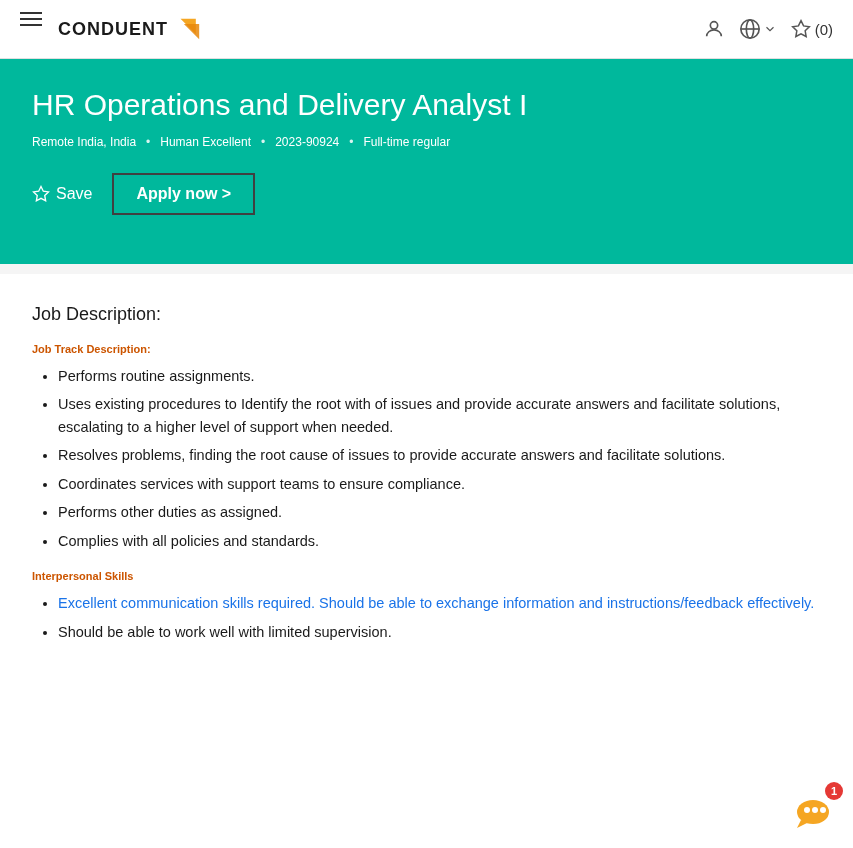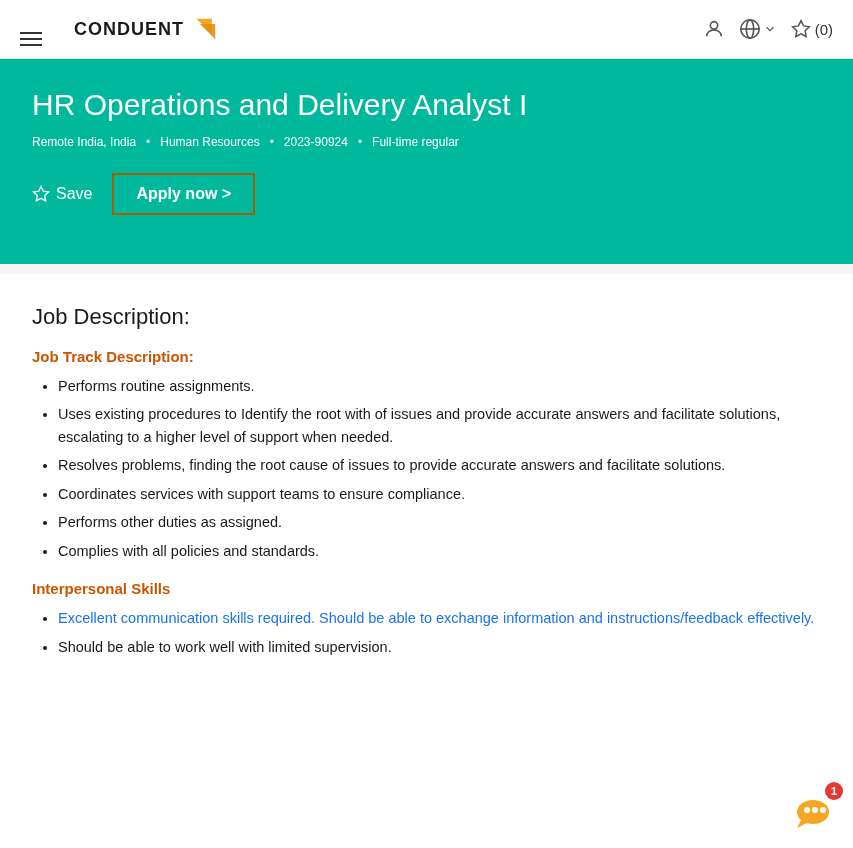--- a/index.html
+++ b/index.html
@@ -9,22 +9,22 @@
     .header {
       display: flex;
       align-items: center;
       justify-content: space-between;
       padding: 12px 20px;
       border-bottom: 1px solid #e0e0e0;
       background: #fff;
     }
     .header-left {
       display: flex;
-      align-items: flex-end;
-      gap: 32px;
+      align-items: flex-start;
+      gap: 16px;
     }
     .hamburger {
       display: flex;
       flex-direction: column;
       gap: 4px;
       cursor: pointer;
     }
     .hamburger span {
       display: block;
       width: 22px;
@@ -107,44 +107,44 @@
       display: flex;
       gap: 6px;
       background: transparent;
       border: none;
       color: #fff;
       font-size: 16px;
       cursor: pointer;
     }
     .apply-btn {
       background: transparent;
-      border: 2px solid #a16207;
+      border: 2px solid #404040;
       color: #fff;
       padding: 10px 22px;
       font-size: 16px;
       font-weight: 600;
       cursor: pointer;
       display: flex;
       align-items: center;
       gap: 6px;
     }
 
     
     .content {
       padding: 30px 32px;
       max-width: 853px;
     }
     .section-title {
-      font-size: 22px;
+      font-size: 18px;
       font-weight: 400;
       color: #1a1a1a;
       margin-bottom: 18px;
     }
     .subsection-title {
-      font-size: 15px;
+      font-size: 11px;
       font-weight: 700;
       color: #cc5500;
       margin-bottom: 10px;
       margin-top: 4px;
     }
     .bullet-list {
       list-style: disc;
       padding-left: 26px;
       margin-bottom: 18px;
     }
@@ -239,21 +239,21 @@
       <span>(0)</span>
     </div>
   </div>
 </header>
 
 <section class="hero">
   <h1 class="hero-title">HR Operations and Delivery Analyst I</h1>
   <div class="hero-meta">
     <span>Remote India, India</span>
     <span class="dot">•</span>
-    <span>Human Resources</span>
+    <span>Human Excellent</span>
     <span class="dot">•</span>
     <span>2023-90924</span>
     <span class="dot">•</span>
     <span>Full-time regular</span>
   </div>
   <div class="hero-actions">
     <button class="save-btn">
       <svg width="18" height="18" viewBox="0 0 24 24" fill="none" stroke="#fff" stroke-width="1.8">
         <polygon points="12 2 15.09 8.26 22 9.27 17 14.14 18.18 21.02 12 17.77 5.82 21.02 7 14.14 2 9.27 8.91 8.26 12 2"></polygon>
       </svg>

